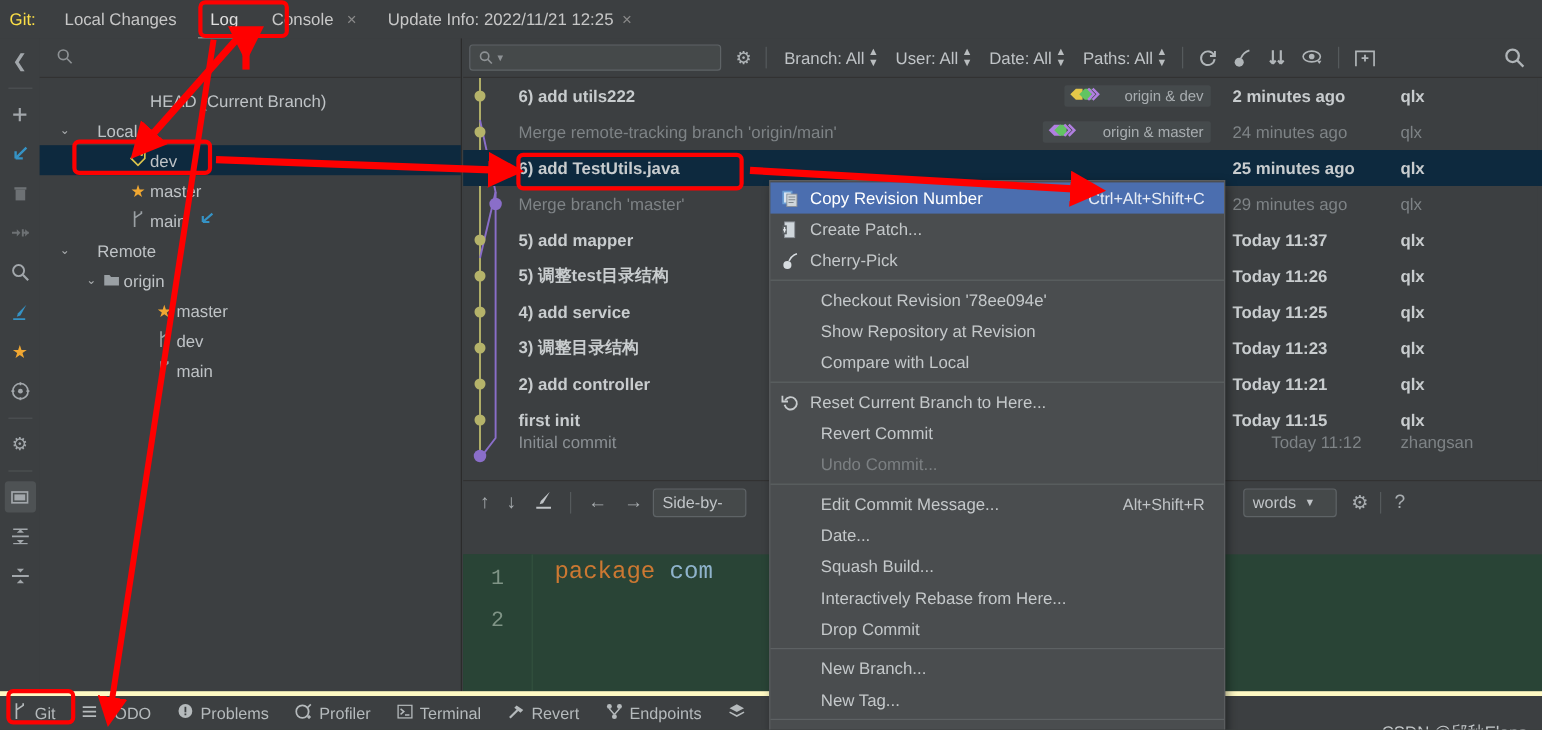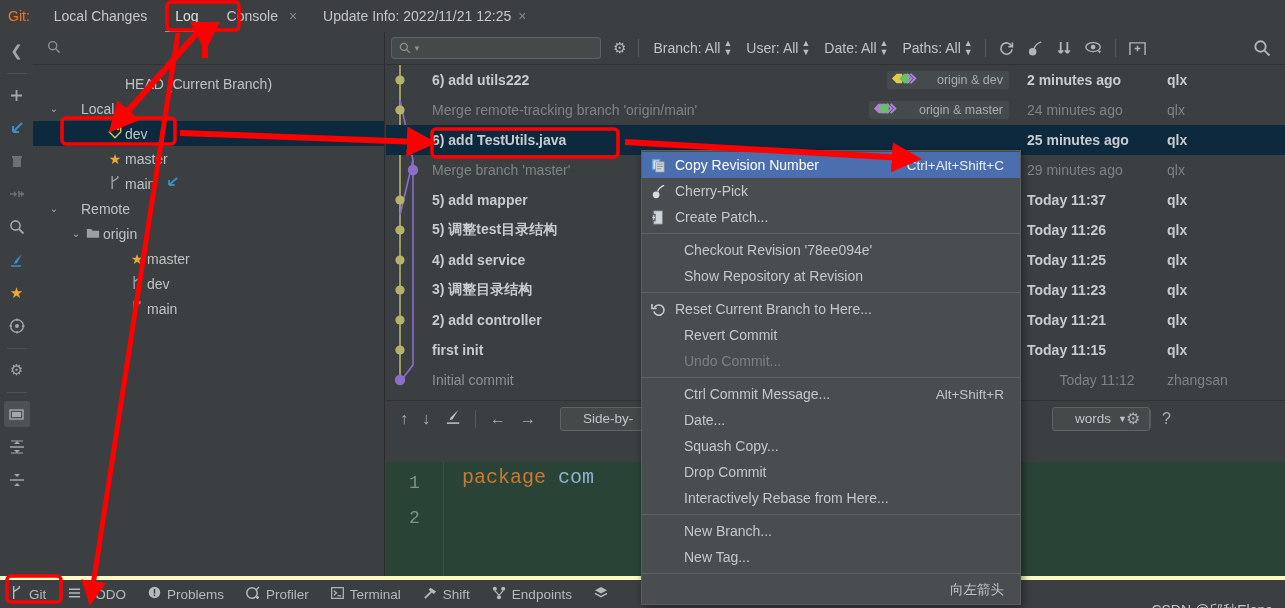--- a/index.html
+++ b/index.html
@@ -11,21 +11,21 @@
     color: #bbbbbb;
   }
   #root { position: relative; width: 1285px; height: 608px; }
 
   
   .topbar {
     position: absolute; left: 0; top: 0; width: 1285px; height: 32px;
     background: #3c3f41; display: flex; align-items: center;
     font-size: 14px; color: #c7c7c7;
   }
-  .topbar .gitlabel { margin-left: 8px; color: #f97316; }
+  .topbar .gitlabel { margin-left: 8px; color: #fde047; }
   .topbar .tab { margin-left: 20px; position: relative; padding: 4px 4px; color: #c7c7c7; cursor: default; }
   .topbar .tab.active { color: #e0e0e0; }
   .topbar .tab.active::after {
     content: ""; position: absolute; left: -6px; right: -6px; bottom: -6px;
     height: 3px; background: #9a9a9a;
   }
   .topbar .closex { margin-left: 7px; color: #8a8a8a; font-size: 14px; }
   .topbar .updinfo { margin-left: 26px; color: #c7c7c7; }
 
   
@@ -105,23 +105,23 @@
   .graphsvg { position: absolute; left: 0; top: 0; width: 40px; height: 330px; pointer-events: none; }
 
   
   .diffbar {
     position: absolute; left: 0; top: 368px; width: 899px; height: 36px;
     border-top: 1px solid #323232; display: flex; align-items: center;
     font-size: 14px; color: #b0b5b8;
   }
   .diffbar .di { margin-left: 14px; font-size: 16px; color: #a8adb0; }
   .combo {
-    margin-left: 24px; height: 24px; min-width: 78px; background: #45494a;
+    margin-left: 8px; height: 24px; min-width: 78px; background: #45494a;
     border: 1px solid #5e6366; border-radius: 3px; display: flex; align-items: center;
-    padding: 0 22px; color: #c0c4c7; font-size: 13.5px; gap: 7px; text-align: right;
+    padding: 0 7px; color: #c0c4c7; font-size: 13.5px; gap: 7px; text-align: right;
   }
   .filehdr {
     position: absolute; left: 0; top: 404px; width: 899px; height: 26px;
     display: flex; align-items: center; font-size: 13.5px; color: #b8bcbe;
     border-bottom: 1px solid #2f3234; padding-left: 8px; gap: 6px;
   }
   .editor {
     position: absolute; left: 0; top: 430px; width: 899px; height: 116px;
     background: #294436; display: flex;
   }
@@ -527,21 +527,21 @@
           <div class="datecell" style="padding-left: 12px;">Today 11:21</div>
           <div class="authorcell">qlx</div>
         </div>
         <div class="crow" style="top: 270px;">
           <div class="graphcell"></div>
           <div class="subject"><span>first init</span></div>
           <div style="display: flex; align-items: center; justify-content: flex-end; width: 150px;"></div>
           <div class="datecell" style="padding-left: 12px;">Today 11:15</div>
           <div class="authorcell">qlx</div>
         </div>
-        <div class="crow" style="top: 300px;">
+        <div class="crow" style="top: 288px;">
           <div class="graphcell"></div>
           <div class="subject dim"><span>Initial commit</span></div>
           <div style="display: flex; align-items: center; justify-content: flex-end; width: 150px;"></div>
           <div class="datecell dim" style="padding-left: 12px; text-align: center;">Today 11:12</div>
           <div class="authorcell dim">zhangsan</div>
         </div>
       </div>
 
     <div class="diffbar">
       <span class="di">↑</span>
@@ -588,75 +588,78 @@
             <rect x="5" y="4" width="9" height="11" fill="#cfd6db" stroke="#8a9097" stroke-width="0.8"></rect>
             <path d="M6.5 6.5 L12.5 6.5 M6.5 9 L12.5 9 M6.5 11.5 L11 11.5" stroke="#7f868c" stroke-width="0.9"></path>
           </svg>
         </span>
         <span class="milabel">Copy Revision Number</span>
         <span class="accel">Ctrl+Alt+Shift+C</span>
       </div>
       <div class="mi">
         <span class="mico">
           <svg width="15" height="15" viewBox="0 0 16 16">
-            <circle cx="5.5" cy="11.5" r="3.6" fill="#d7dce0"></circle>
-            <path d="M7 8 C8.5 4.5 11 2.5 14 1.5" stroke="#d7dce0" stroke-width="1.5" fill="none"></path>
+            <rect x="3" y="1" width="9" height="14" fill="#cfd6db" stroke="#8a9097" stroke-width="0.8"></rect>
+            <rect x="1" y="4" width="4" height="8" fill="#5a5f63"></rect>
+            <path d="M3 5.5 L3 10.5 M1.6 8 L4.4 8" stroke="#e3e7ea" stroke-width="1.2"></path>
           </svg>
         </span>
-        <span class="milabel">Cherry-Pick</span>
+        <span class="milabel">Create Patch...</span>
       </div>
       <div class="mi">
         <span class="mico">
           <svg width="15" height="15" viewBox="0 0 16 16">
-            <rect x="3" y="1" width="9" height="14" fill="#cfd6db" stroke="#8a9097" stroke-width="0.8"></rect>
-            <rect x="1" y="4" width="4" height="8" fill="#5a5f63"></rect>
-            <path d="M3 5.5 L3 10.5 M1.6 8 L4.4 8" stroke="#e3e7ea" stroke-width="1.2"></path>
+            <circle cx="5.5" cy="11.5" r="3.6" fill="#d7dce0"></circle>
+            <path d="M7 8 C8.5 4.5 11 2.5 14 1.5" stroke="#d7dce0" stroke-width="1.5" fill="none"></path>
           </svg>
         </span>
-        <span class="milabel">Create Patch...</span>
+        <span class="milabel">Cherry-Pick</span>
       </div>
       <div class="msep"></div>
       <div class="mi noicon">
         <span class="milabel">Checkout Revision '78ee094e'</span>
       </div>
       <div class="mi noicon">
         <span class="milabel">Show Repository at Revision</span>
+      </div>
+      <div class="mi noicon">
+        <span class="milabel">Compare with Local</span>
       </div>
       <div class="msep"></div>
       <div class="mi">
         <span class="mico">
           <svg width="16" height="15" viewBox="0 0 17 16">
             <path d="M3.5 6 A5.5 5.5 0 1 1 3 10" stroke="#c7cbcd" stroke-width="1.7" fill="none"></path>
             <path d="M1 2 L1 7 L6 7" stroke="#c7cbcd" stroke-width="1.7" fill="none"></path>
           </svg>
         </span>
         <span class="milabel">Reset Current Branch to Here...</span>
       </div>
       <div class="mi noicon">
         <span class="milabel">Revert Commit</span>
       </div>
       <div class="mi disabled noicon">
         <span class="milabel">Undo Commit...</span>
       </div>
       <div class="msep"></div>
       <div class="mi noicon">
-        <span class="milabel">Ctrl Commit Message...</span>
+        <span class="milabel">Edit Commit Message...</span>
         <span class="accel">Alt+Shift+R</span>
       </div>
       <div class="mi noicon">
         <span class="milabel">Date...</span>
       </div>
       <div class="mi noicon">
-        <span class="milabel">Squash Copy...</span>
+        <span class="milabel">Squash Build...</span>
+      </div>
+      <div class="mi noicon">
+        <span class="milabel">Interactively Rebase from Here...</span>
       </div>
       <div class="mi noicon">
         <span class="milabel">Drop Commit</span>
-      </div>
-      <div class="mi noicon">
-        <span class="milabel">Interactively Rebase from Here...</span>
       </div>
       <div class="msep"></div>
       <div class="mi noicon">
         <span class="milabel">New Branch...</span>
       </div>
       <div class="mi noicon">
         <span class="milabel">New Tag...</span>
       </div>
       <div class="msep"></div>
       <div class="mi noicon">
@@ -698,21 +701,21 @@
             <path d="M3 4 L6 6.5 L3 9" stroke="#b5babc" stroke-width="1.3" fill="none"></path>
             <path d="M7 9.5 L11 9.5" stroke="#b5babc" stroke-width="1.3"></path>
           </svg></span>
         <span>Terminal</span>
       </div>
       <div class="bwitem">
         <span class="bico"><svg width="14" height="14" viewBox="0 0 15 15">
             <path d="M2 13 L9 6" stroke="#b5babc" stroke-width="2"></path>
             <path d="M8 2 L14 6 L11.5 8.5 L6 4 Z" fill="#b5babc"></path>
           </svg></span>
-        <span>Shift</span>
+        <span>Revert</span>
       </div>
       <div class="bwitem">
         <span class="bico"><svg width="14" height="14" viewBox="0 0 15 15">
             <circle cx="3" cy="3" r="2.2" fill="#b5babc"></circle>
             <circle cx="12" cy="3" r="2.2" fill="#b5babc"></circle>
             <circle cx="7.5" cy="12" r="2.2" fill="#b5babc"></circle>
             <path d="M3 5 L7.5 10 M12 5 L7.5 10" stroke="#b5babc" stroke-width="1.3"></path>
           </svg></span>
         <span>Endpoints</span>
       </div>

